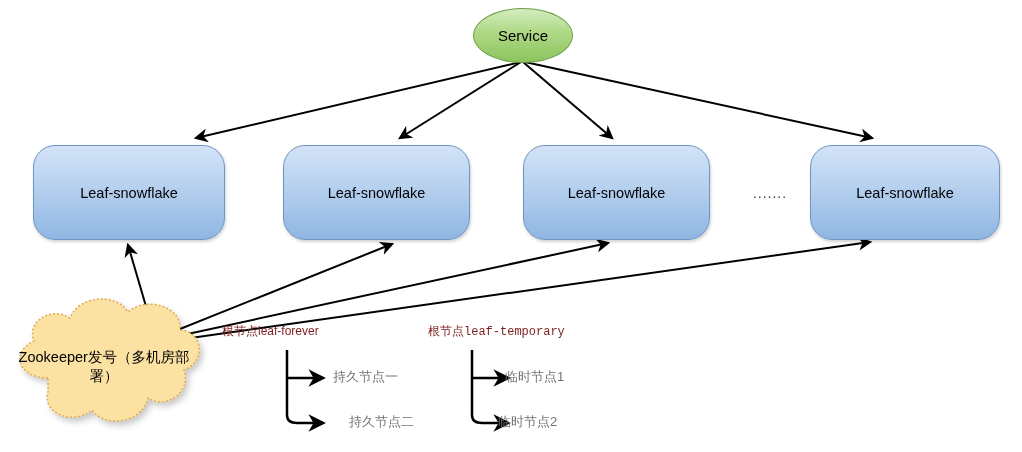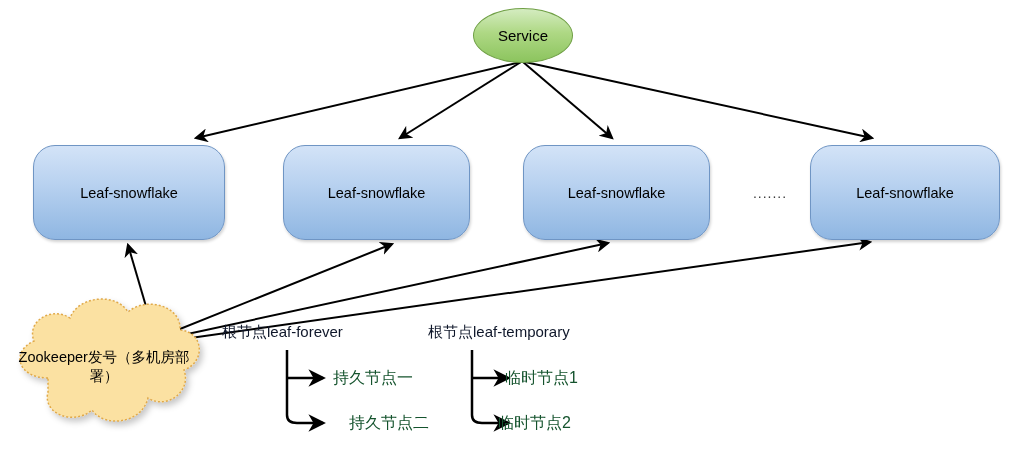--- a/index.html
+++ b/index.html
@@ -76,30 +76,30 @@
     left: 8px;
     top: 348px;
     width: 192px;
     text-align: center;
     font-size: 14.5px;
     line-height: 19px;
     color: #000000;
   }
   .tree-title {
     position: absolute;
-    font-size: 15px;
-    color: #0f172a;
+    font-size: 12px;
+    color: #7f1d1d;
     white-space: nowrap;
   }
   .tree-title-forever { left: 222px; top: 323px; }
-  .tree-title-temporary { left: 428px; top: 323px; }
+  .tree-title-temporary { left: 428px; top: 323px; font-family: Liberation Mono, monospace; }
   .child-label {
     position: absolute;
-    font-size: 16px;
-    color: #14532d;
+    font-size: 13px;
+    color: #737373;
     white-space: nowrap;
   }
   .cl-f1 { left: 333px; top: 368px; }
   .cl-f2 { left: 333px; top: 413px; margin-left: 16px; }
   .cl-t1 { left: 505px; top: 368px; }
   .cl-t2 { left: 498px; top: 413px; }
 </style>
 </head>
 <body>
 

